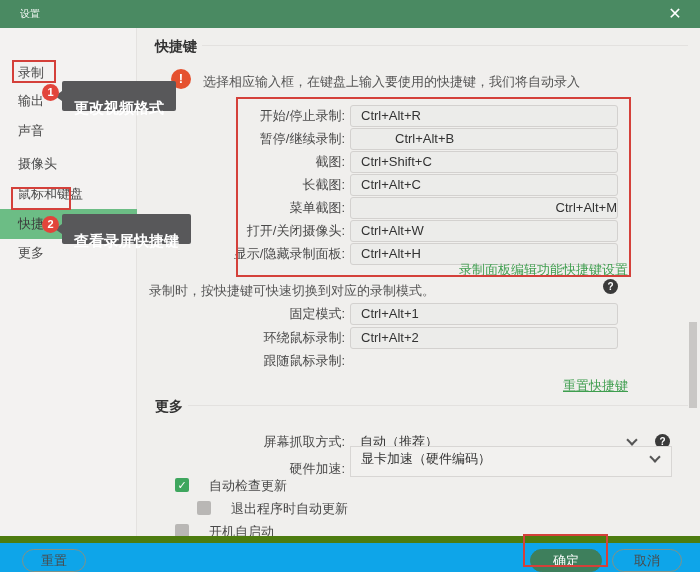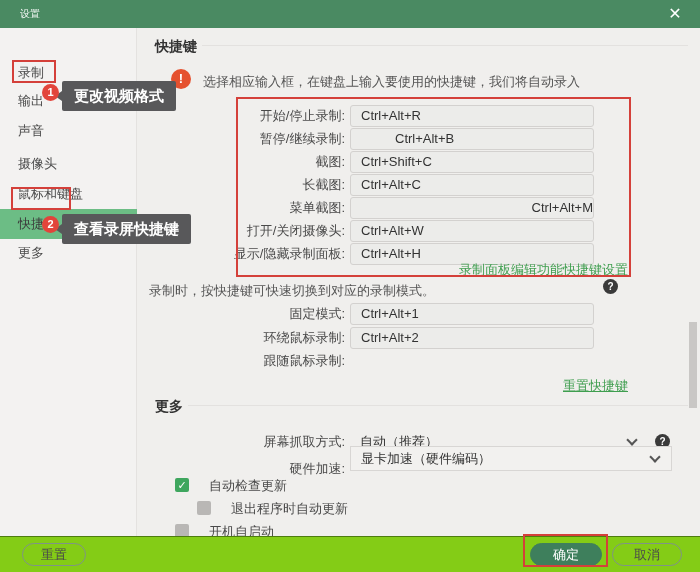--- a/index.html
+++ b/index.html
@@ -18,21 +18,21 @@
              border-right:1px solid #e4e2e0; }
   .side-item { position:absolute; left:0; width:137px; height:26px; line-height:26px;
                padding-left:18px; font-size:13px; color:#4a4a4a; cursor:pointer; }
   .side-item.selected { background:#6cbd85; height:30px; line-height:30px; color:#3c3c3c; }
 
   
   .section-title { position:absolute; font-size:14px; font-weight:bold; color:#333; z-index:2; }
   .h-divider { position:absolute; height:1px; background:#e3e1df; }
   .row-label { position:absolute; left:138px; width:207px; text-align:right; font-size:13px;
                color:#4a4a4a; line-height:22px; white-space:nowrap; }
-  .hk-input { position:absolute; left:350px; width:244px; height:22px; background:#ececea;
+  .hk-input { position:absolute; left:350px; width:268px; height:22px; background:#ececea;
               border:1px solid #d3d1cf; border-radius:3px; font-size:13px; color:#333;
               line-height:20px; padding-left:10px; white-space:nowrap; }
   .green-link { position:absolute; font-size:13px; color:#3f9e4f; text-decoration:underline;
                 cursor:pointer; white-space:nowrap; }
   .hint-text { position:absolute; font-size:13px; color:#555; white-space:nowrap; }
 
   
   .circle-icon { position:absolute; border-radius:50%; color:#fff; text-align:center; font-weight:bold; }
   .warn { width:20px; height:20px; background:#e5512f; font-size:13px; line-height:20px; }
   .help { width:15px; height:15px; background:#3a3a3a; font-size:10px; line-height:15px; cursor:pointer; }
@@ -47,33 +47,33 @@
 
   
   .cb-row { position:absolute; height:15px; cursor:pointer; }
   .cb-box { position:absolute; left:0; top:0; width:14px; height:14px; border-radius:2px;
             text-align:center; font-size:11px; line-height:14px; color:#fff; }
   .cb-box.on { background:#3fa65e; }
   .cb-box.off { background:#b9b7b5; }
   .cb-label { position:absolute; left:34px; top:0; font-size:13px; color:#4a4a4a; line-height:15px; white-space:nowrap; }
 
   
-  .footer { position:absolute; left:0; bottom:0; width:700px; height:36px; background:#84cc16;
-            border-top:1px solid #4d7c0f; z-index:8; }
+  .footer { position:absolute; left:0; bottom:0; width:700px; height:36px; background:#0ea5e9;
+            border-top:7px solid #4d7c0f; z-index:8; }
   .pill-btn { position:absolute; height:23px; border-radius:12px; font-size:13px; text-align:center;
               line-height:21px; cursor:pointer; }
   .pill-btn.outline { background:transparent; border:1px solid #7f9388; color:#4a4a4a; }
   .pill-btn.primary { background:#3e7f5c; border:1px solid #3e7f5c; color:#fff; }
 
   
   .anno-box { position:absolute; border:2px solid #d4403a; z-index:20; pointer-events:none; }
   .anno-num { position:absolute; width:17px; height:17px; border-radius:50%; background:#e2443b;
               color:#fff; font-size:11px; font-weight:bold; text-align:center; line-height:17px; z-index:30; }
   .tooltip { position:absolute; background:#58585a; color:#fff; font-size:15px; font-weight:bold;
-             line-height:30px; height:30px; padding:0 12px; border-radius:2px; z-index:29; white-space:nowrap; }
+             line-height:30px; height:30px; padding:12px 12px; border-radius:2px; z-index:29; white-space:nowrap; }
   .tooltip:before { content:""; position:absolute; left:-7px; top:10px; width:0; height:0;
                     border-top:5px solid transparent; border-bottom:5px solid transparent;
                     border-right:7px solid #58585a; }
 
   .scroll-thumb { position:absolute; right:3px; width:8px; background:#c9c7c5; z-index:4; }
 </style>
 </head>
 <body>
 
 <div id="window">
@@ -131,21 +131,21 @@
   <div class="h-divider" style="left:188px; top:405px; width:500px;"></div>
 
   <div class="row-label" style="top:431px;">屏幕抓取方式:</div>
   <div class="dropdown flat" style="left:350px; top:430px; width:296px;">
     <span>自动（推荐）</span>
     <span class="chev" style="right:10px; top:6px; position:absolute;"></span>
   </div>
   <div class="circle-icon help" style="left:655px; top:434px;">?</div>
 
   <div class="row-label" style="top:458px;">硬件加速:</div>
-  <div class="dropdown boxed" style="left:350px; top:446px; width:322px; height:25px;">
+  <div class="dropdown boxed" style="left:350px; top:446px; width:322px; height:31px;">
     <span>显卡加速（硬件编码）</span>
     <span class="chev" style="right:12px; top:6px; position:absolute;"></span>
   </div>
 
   <div class="cb-row" style="left:175px; top:478px;">
     <span class="cb-box on">✓</span>
     <span class="cb-label">自动检查更新</span>
   </div>
   <div class="cb-row" style="left:197px; top:501px;">
     <span class="cb-box off"></span>

